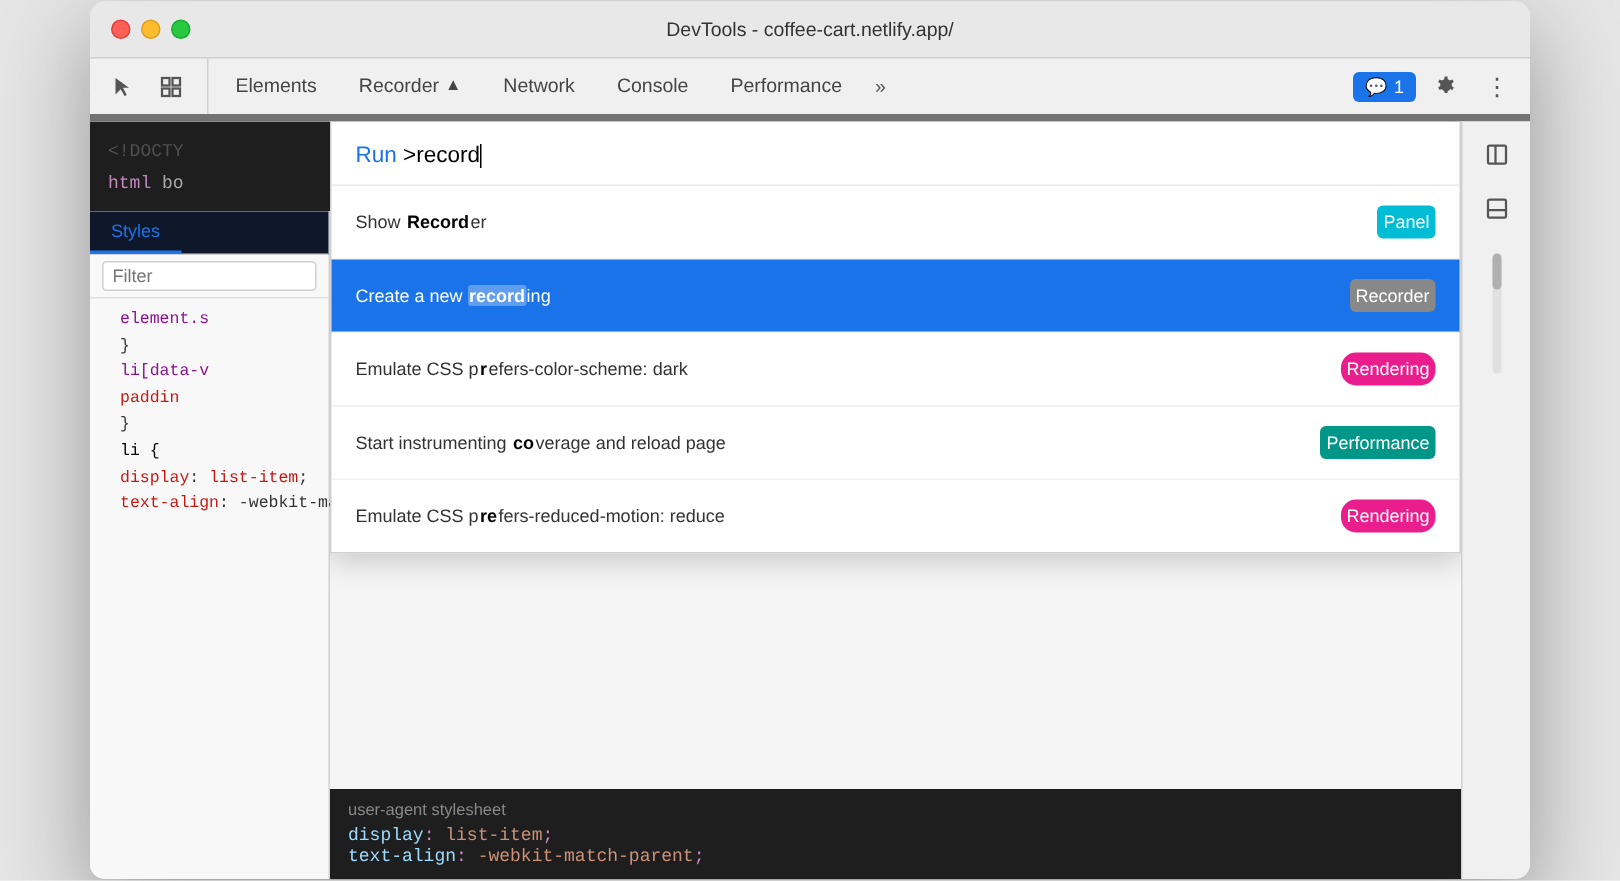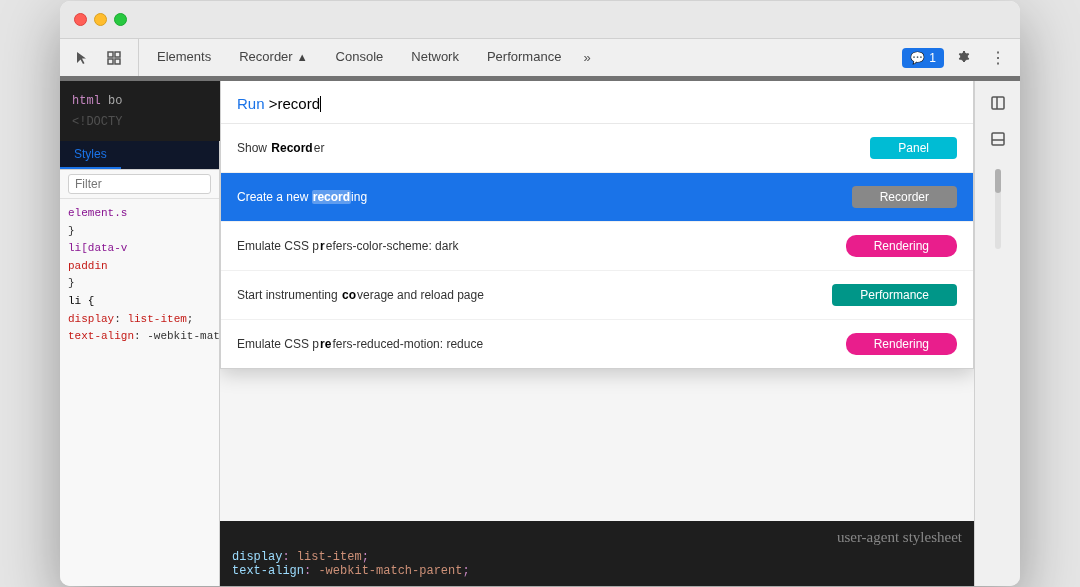--- a/index.html
+++ b/index.html
@@ -201,21 +201,21 @@
       border: 1px solid #d0d0d0;
       border-radius: 3px;
       padding: 2px 6px;
       font-size: 12px;
       background: white;
     }
 
     .css-content {
       font-family: 'Courier New', monospace;
       font-size: 11px;
-      padding: 6px 8px;
+      padding: 6px 20px;
       color: #333;
     }
 
     .css-line {
       line-height: 1.6;
       white-space: nowrap;
     }
 
     
     .left-panel {
@@ -299,21 +299,21 @@
       padding: 0 1px;
     }
 
     .command-item:not(.selected) .command-text .highlight {
       background: transparent;
       font-weight: bold;
       color: #000;
     }
 
     .command-badge {
-      padding: 4px 28px;
+      padding: 4px 4px;
       border-radius: 4px;
       font-size: 12px;
       font-weight: 500;
       color: white;
       cursor: pointer;
     }
 
     .badge-panel { background: #00bcd4; }
     .badge-recorder { background: #888; }
     .badge-rendering { background: #e91e8c; border-radius: 10px; }
@@ -348,20 +348,21 @@
 <body>
 
 <div class="window">
 
   <div class="titlebar">
     <div class="traffic-lights">
       <div class="traffic-light close"></div>
       <div class="traffic-light minimize"></div>
       <div class="traffic-light maximize"></div>
     </div>
+    <div class="titlebar-title">DevTools - coffee-cart.netlify.app/</div>
   </div>
 
   <div class="toolbar">
     <div class="toolbar-icons">
       <div class="toolbar-icon-btn">
         <svg width="16" height="16" viewBox="0 0 16 16" fill="none">
           <path d="M3 2 L3 13 L6.5 9.5 L9 14 L10.5 13.3 L8 8.5 L12 8.5 Z" fill="#555"></path>
         </svg>
       </div>
       <div class="toolbar-icon-btn">
@@ -375,24 +376,24 @@
     </div>
 
     <div class="tab">
       <span>Elements</span>
     </div>
     <div class="tab recorder">
       <span>Recorder</span>
       <span style="font-size:11px;">▲</span>
     </div>
     <div class="tab">
+      <span>Network</span>
+    </div>
+    <div class="tab">
       <span>Console</span>
-    </div>
-    <div class="tab">
-      <span>Network</span>
     </div>
     <div class="tab">
       <span>Performance</span>
     </div>
     <div class="tab-overflow">
       <span>»</span>
     </div>
 
     <div class="toolbar-right">
       <div class="badge-btn">
@@ -407,26 +408,26 @@
       </div>
       <div class="dots-btn">⋮</div>
     </div>
   </div>
 
   <div class="main">
 
     <div class="left-panel">
 
       <div class="editor-panel" style="height:60px;">
+        <div class="editor-line dim">
+          <span style="color:#808080">&lt;!DOCTY</span>
+        </div>
         <div class="editor-line">
           <span style="color:#c586c0">html</span>
           <span style="color:#aaa">  bo</span>
-        </div>
-        <div class="editor-line dim">
-          <span style="color:#808080">&lt;!DOCTY</span>
         </div>
       </div>
 
       <div style="background:#f8f8f8; flex:1; display:flex; flex-direction:column; border-right:1px solid #d0d0d0;">
         <div class="styles-tabs">
           <div class="styles-tab active">
             <span>Styles</span>
           </div>
         </div>
         <div class="filter-bar">
@@ -487,21 +488,21 @@
               <span class="command-badge badge-performance">Performance</span>
             </div>
             <div class="command-item">
               <span class="command-text">Emulate CSS p<span class="highlight"><strong>re</strong></span>fers-reduced-motion: reduce</span>
               <span class="command-badge badge-rendering">Rendering</span>
             </div>
           </div>
       </div>
 
       <div style="position:absolute; bottom:0; left:0; right:0; background:#1e1e1e; padding:8px 12px;">
-        <div style="font-family:Liberation Serif, serif; font-size:15px; color:#888; text-align:right; padding-bottom:4px;">user-agent stylesheet</div>
+        <div style="font-family:Liberation Sans, sans-serif; font-size:11px; color:#888; padding-bottom:4px;">user-agent stylesheet</div>
         <div style="font-family:'Courier New',monospace; font-size:12px; color:#c586c0;">  <span style="color:#9cdcfe">display</span>: <span style="color:#ce9178">list-item</span>;</div>
         <div style="font-family:'Courier New',monospace; font-size:12px; color:#c586c0;">  <span style="color:#9cdcfe">text-align</span>: <span style="color:#ce9178">-webkit-match-parent</span>;</div>
       </div>
     </div>
 
     <div class="right-panel">
       <div class="right-icon">
         <svg width="16" height="16" viewBox="0 0 16 16" fill="none" stroke="#555" stroke-width="1.5">
           <rect x="2" y="2" width="12" height="12" rx="1"></rect>
           <line x1="7" y1="2" x2="7" y2="14"></line>

